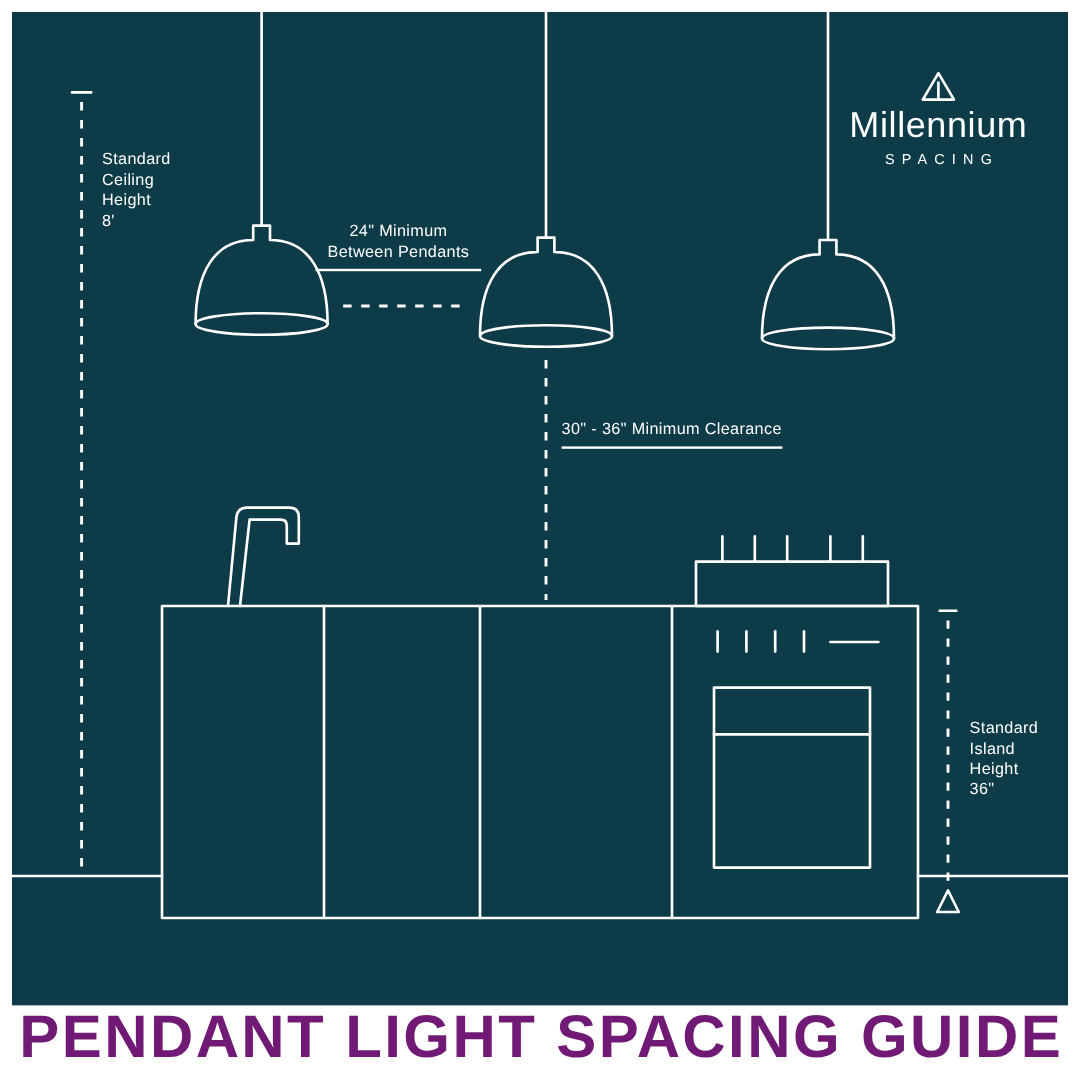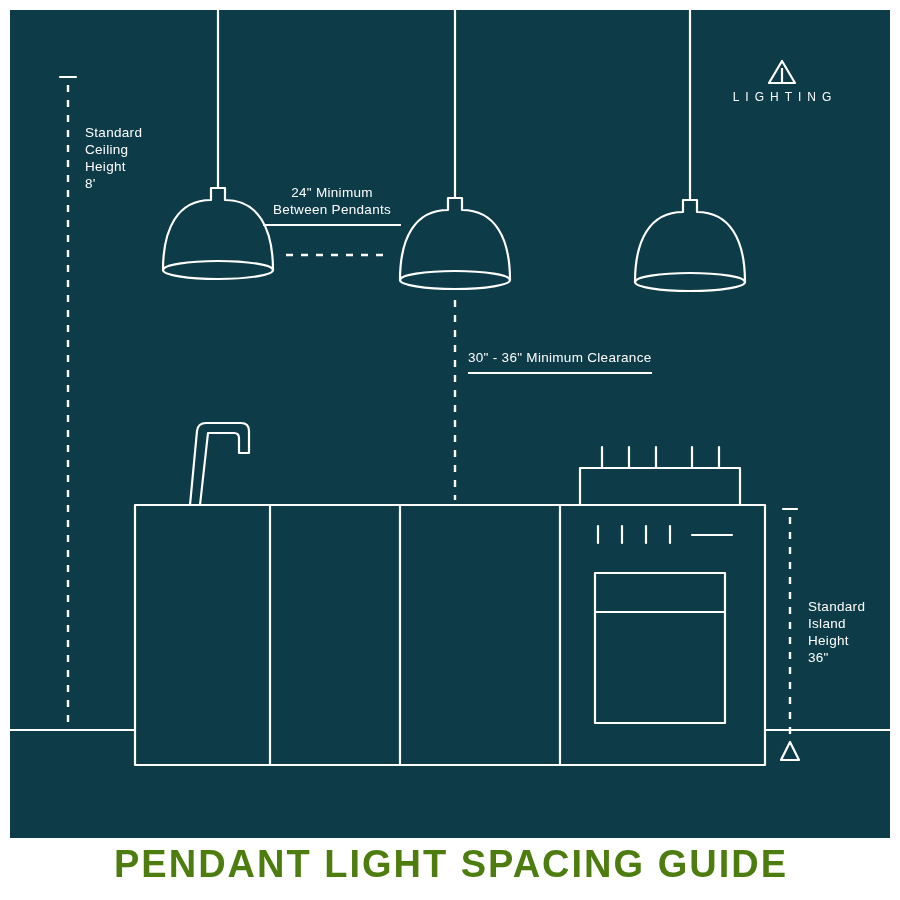--- a/index.html
+++ b/index.html
@@ -18,21 +18,21 @@
   }
   .underlined{border-bottom:2px solid #ffffff;padding-bottom:6px;}
   .brand{position:absolute;left:696px;top:58px;width:172px;text-align:center;color:#ffffff;}
   .brand-icon{display:block;margin:0 auto;}
   .brand-name{font-size:30px;font-weight:500;letter-spacing:.5px;margin-top:2px;}
   .brand-tag{font-size:12px;font-weight:400;letter-spacing:6px;margin-top:4px;padding-left:6px;}
   .footer{
     position:absolute;left:10px;top:838px;width:880px;height:52px;background:#ffffff;
     display:flex;align-items:center;justify-content:center;
   }
-  .footer-title{color:#4d7c0f;font-size:38px;font-weight:700;letter-spacing:2px;padding-left:2px;white-space:nowrap;}
+  .footer-title{color:#701a75;font-size:50px;font-weight:700;letter-spacing:2px;padding-left:2px;white-space:nowrap;}
 </style>
 </head>
 <body>
 
 <div class="panel"></div>
 
 <svg class="art" viewBox="0 0 900 900" xmlns="http://www.w3.org/2000/svg">
 
   <g>
     <line class="s" x1="218" y1="10" x2="218" y2="188"></line>
@@ -94,21 +94,22 @@
       <line class="s" x1="595" y1="612" x2="725" y2="612"></line>
     </g>
   </g>
 </svg>
 
 <div class="brand">
   <svg class="brand-icon" width="34" height="28" viewBox="0 0 34 28">
     <path d="M17,3 L4,25 L30,25 Z" stroke="#ffffff" stroke-width="2.2" fill="none" stroke-linejoin="round"></path>
     <line x1="17" y1="10" x2="17" y2="25" stroke="#ffffff" stroke-width="2.2"></line>
   </svg>
-  <div class="brand-tag">LIGHTING</div>
+  <div class="brand-name">Millennium</div>
+  <div class="brand-tag">SPACING</div>
 </div>
 
 <div class="label" style="left:85px;top:124px;">Standard
 Ceiling
 Height
 8'</div>
 
 <div class="label underlined" style="left:263px;top:184px;width:138px;text-align:center;">24" Minimum
 Between Pendants</div>
 

